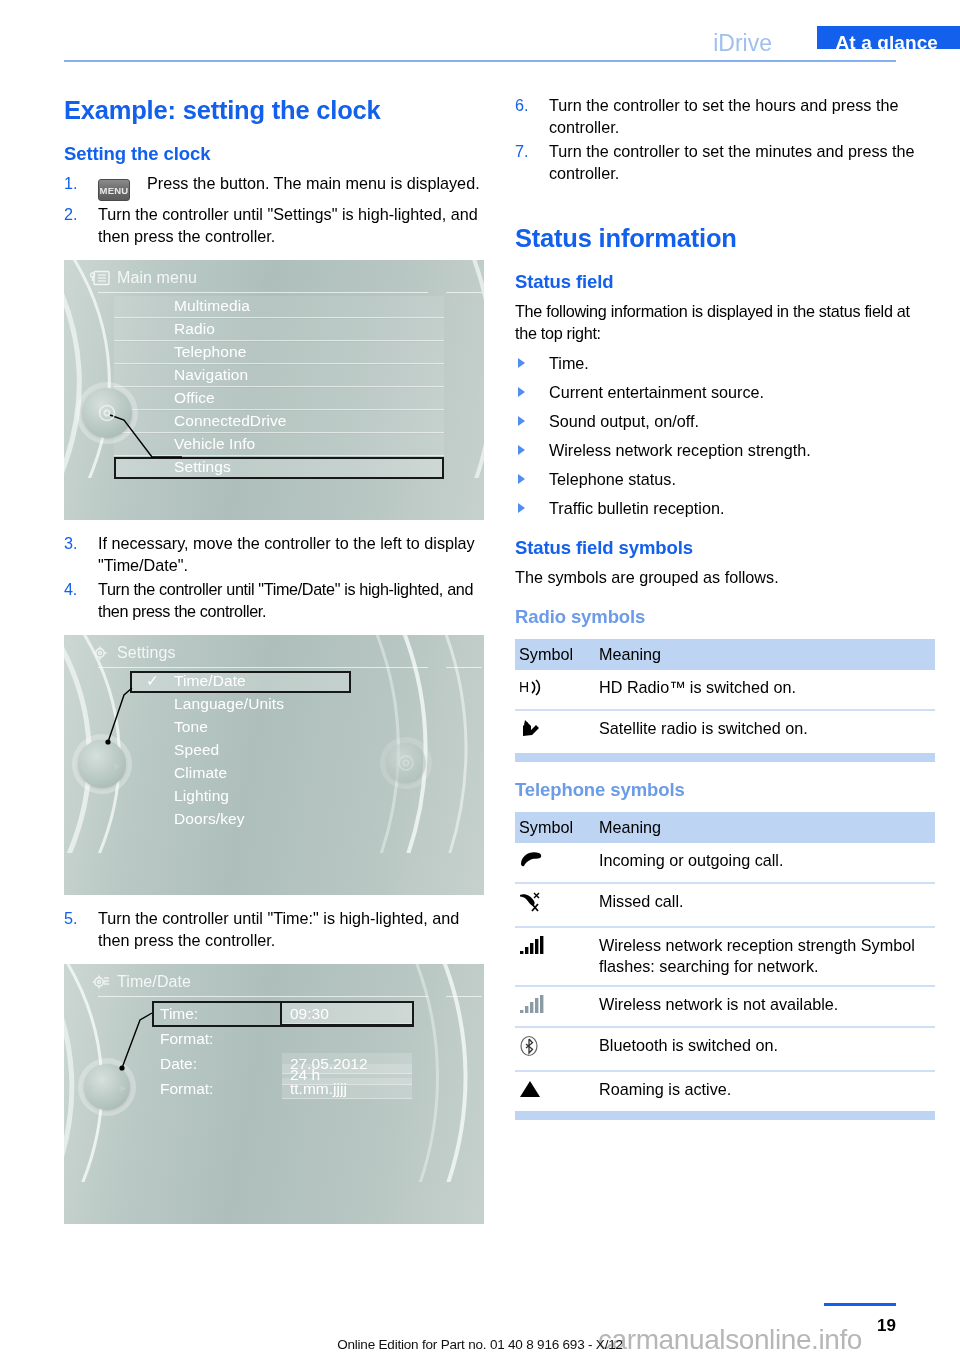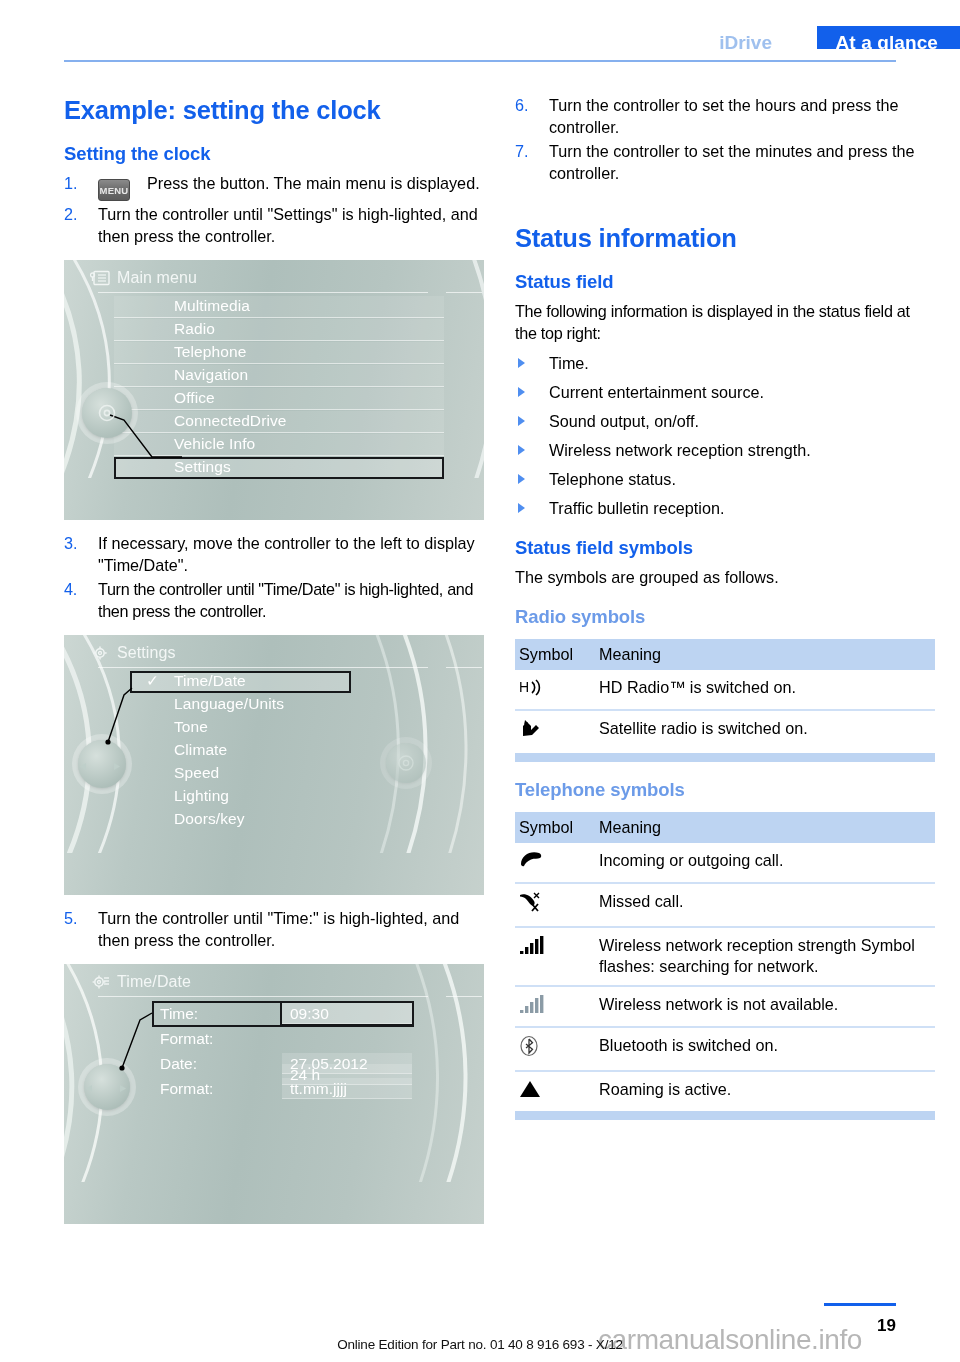--- a/index.html
+++ b/index.html
@@ -16,21 +16,21 @@
   .hdr-tab-blue {
     position: absolute; right: 0; top: 26px; height: 23px;
     background: #1260EB; color: #fff;
     font-size: 19px; font-weight: bold;
     padding: 0 22px 0 19px;
     line-height: 34px; letter-spacing: .1px;
     white-space: nowrap;
   }
   .hdr-tab-grey {
     position: absolute; right: 188px; top: 26px; height: 34px;
-    color: #9fc0ee; font-size: 19px; font-weight: bold;
+    color: #9fc0ee; font-size: 23px; font-weight: normal;
     line-height: 34px; white-space: nowrap;
   }
   .hdr-rule {
     position: absolute; left: 64px; top: 60px; width: 832px; height: 2px;
     background: #86b0ee;
   }
 
   
   .col { position: absolute; top: 95px; width: 420px; }
   .col-left  { left: 64px; }
@@ -293,25 +293,25 @@
         <div class="id-row">
             <div class="band" style="border-bottom:none;background:none;"></div>
             <div class="lbl">Language/Units</div>
           </div>
         <div class="id-row">
             <div class="band" style="border-bottom:none;background:none;"></div>
             <div class="lbl">Tone</div>
           </div>
         <div class="id-row">
             <div class="band" style="border-bottom:none;background:none;"></div>
+            <div class="lbl">Speed</div>
+          </div>
+        <div class="id-row">
+            <div class="band" style="border-bottom:none;background:none;"></div>
             <div class="lbl">Climate</div>
-          </div>
-        <div class="id-row">
-            <div class="band" style="border-bottom:none;background:none;"></div>
-            <div class="lbl">Speed</div>
           </div>
         <div class="id-row">
             <div class="band" style="border-bottom:none;background:none;"></div>
             <div class="lbl">Lighting</div>
           </div>
         <div class="id-row">
             <div class="band" style="border-bottom:none;background:none;"></div>
             <div class="lbl">Doors/key</div>
           </div>
       </div>

